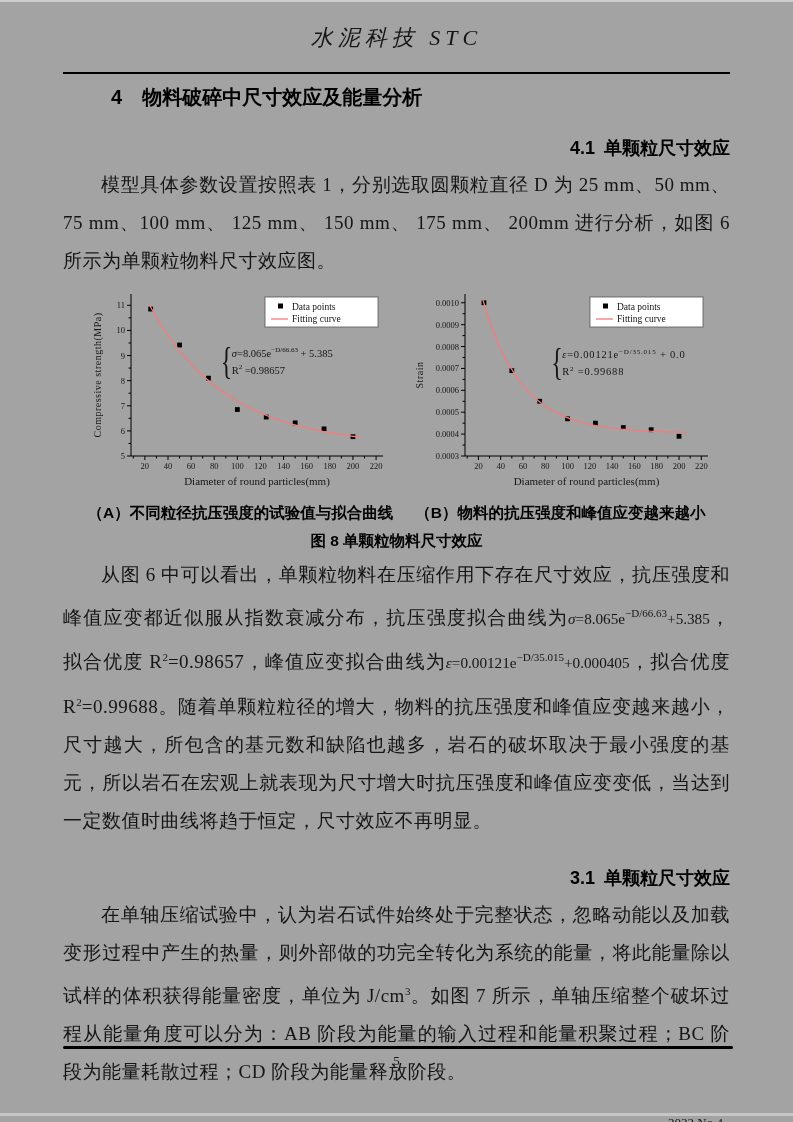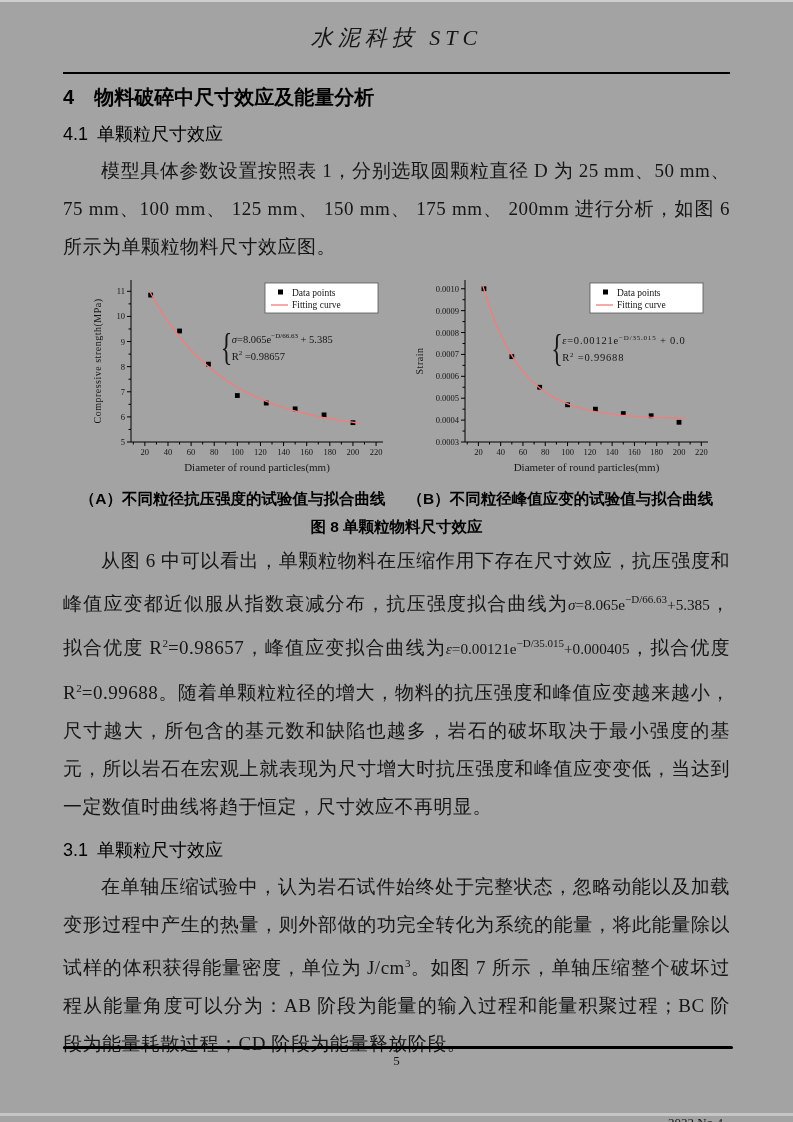--- a/index.html
+++ b/index.html
@@ -5,24 +5,24 @@
   html,body{margin:0;padding:0;background:#fff;}
   .page{position:relative;width:793px;height:1122px;background:#a3a3a3;overflow:hidden;
         font-family:"Liberation Serif",serif;color:#151515;}
   .scan-edge-top{position:absolute;top:0;left:0;right:0;height:2px;background:#cfcfcf;}
   .scan-edge-bottom{position:absolute;top:1113px;left:0;right:0;height:3px;background:#c6c6c6;}
   .content{padding:24px 63px 0 63px;}
   .journal-title{text-align:center;font-size:22px;line-height:28px;letter-spacing:5px;
         font-style:italic;font-weight:500;}
   .header-rule{height:2px;background:#000;margin-top:20px;}
   .h1{margin-top:10px;font-family:"Liberation Sans",sans-serif;font-weight:bold;
-      font-size:20px;line-height:26px;color:#000;}
+      font-size:20px;line-height:26px;color:#000;margin-left:48px;}
   .h1 .h-num{margin-right:20px;}
-  .h2{margin-top:12px;font-family:"Liberation Sans",sans-serif;font-weight:normal;
-      font-size:18px;line-height:24px;color:#000;}
+  .h2{margin-top:26px;font-family:"Liberation Sans",sans-serif;font-weight:bold;
+      font-size:18px;line-height:24px;color:#000;text-align:right;}
   .h2 .h-num{margin-right:9px;}
   p.body{margin:6px 0 0 0;text-align:justify;text-indent:2em;font-size:19px;
       line-height:38px;letter-spacing:0.5px;}
   .seg-m{font-style:italic;font-size:0.8em;letter-spacing:0;}
   .seg-f{font-size:0.8em;letter-spacing:0;}
   .seg-sup{vertical-align:super;font-size:0.58em;letter-spacing:0;}
   .figure-row{display:flex;justify-content:space-between;align-items:flex-start;
       margin-top:6px;padding:0 6px 0 26px;}
   svg.chart{display:block;font-family:"Liberation Serif",serif;}
   .figcap{text-align:center;font-family:"Liberation Sans",sans-serif;font-weight:600;
@@ -225,21 +225,21 @@
           </g>
           <g fill="#151515">
             <text transform="translate(139.2 89.46000000000001) scale(0.75 1.2)" font-size="32px">{</text>
             <text x="150.2" y="72.46000000000001" font-size="10.5px" letter-spacing="0.8"><tspan font-style="italic">ε</tspan><tspan>=0.00121e</tspan><tspan dy="-4.5" font-size="7px">−D/35.015</tspan><tspan dy="4.5"> + 0.0</tspan></text>
             <text x="150.2" y="89.46000000000001" font-size="10.5px" letter-spacing="0.8"><tspan>R</tspan><tspan dy="-4.5" font-size="7px">2</tspan><tspan dy="4.5"> =0.99688</tspan></text>
           </g>
         </svg>
     </div>
 
     <div class="figcap figcap-ab">
-      <span>（A）不同粒径抗压强度的试验值与拟合曲线</span><span>（B）不同粒径峰值应变的试验值与拟合曲线</span>
+      <span>（A）不同粒径抗压强度的试验值与拟合曲线</span><span>（B）物料的抗压强度和峰值应变越来越小</span>
     </div>
     <div class="figcap figcap-main">图 8 单颗粒物料尺寸效应</div>
 
     <p class="body"><span class="seg-n">从图 6 中可以看出，单颗粒物料在压缩作用下存在尺寸效应，抗压强度和峰值应变都近似服从指数衰减分布，抗压强度拟合曲线为</span><span class="seg-m">σ</span><span class="seg-f">=8.065e</span><span class="seg-sup">−D/66.63</span><span class="seg-f">+5.385</span><span class="seg-n">，拟合优度 R</span><span class="seg-sup">2</span><span class="seg-n">=0.98657，峰值应变拟合曲线为</span><span class="seg-m">ε</span><span class="seg-f">=0.00121e</span><span class="seg-sup">−D/35.015</span><span class="seg-f">+0.000405</span><span class="seg-n">，拟合优度 R</span><span class="seg-sup">2</span><span class="seg-n">=0.99688。随着单颗粒粒径的增大，物料的抗压强度和峰值应变越来越小，尺寸越大，所包含的基元数和缺陷也越多，岩石的破坏取决于最小强度的基元，所以岩石在宏观上就表现为尺寸增大时抗压强度和峰值应变变低，当达到一定数值时曲线将趋于恒定，尺寸效应不再明显。</span></p>
 
     <div class="h2">
       <span class="h-num">3.1</span><span>单颗粒尺寸效应</span>
     </div>
 
     <p class="body"><span class="seg-n">在单轴压缩试验中，认为岩石试件始终处于完整状态，忽略动能以及加载变形过程中产生的热量，则外部做的功完全转化为系统的能量，将此能量除以试样的体积获得能量密度，单位为 J/cm</span><span class="seg-sup">3</span><span class="seg-n">。如图 7 所示，单轴压缩整个破坏过程从能量角度可以分为：AB 阶段为能量的输入过程和能量积聚过程；BC 阶段为能量耗散过程；CD 阶段为能量释放阶段。</span></p>

